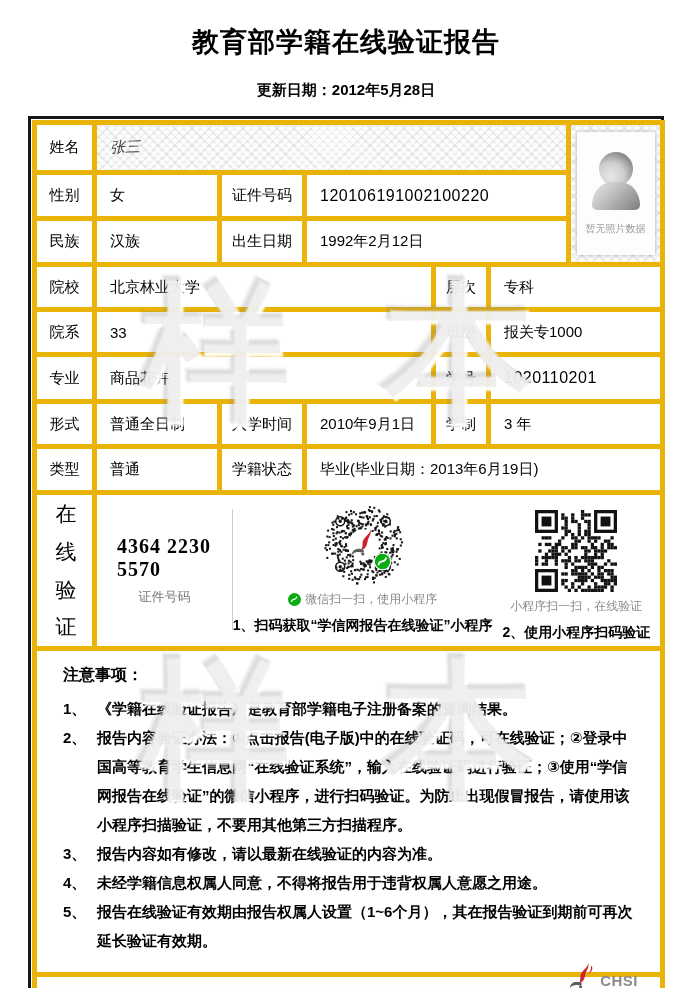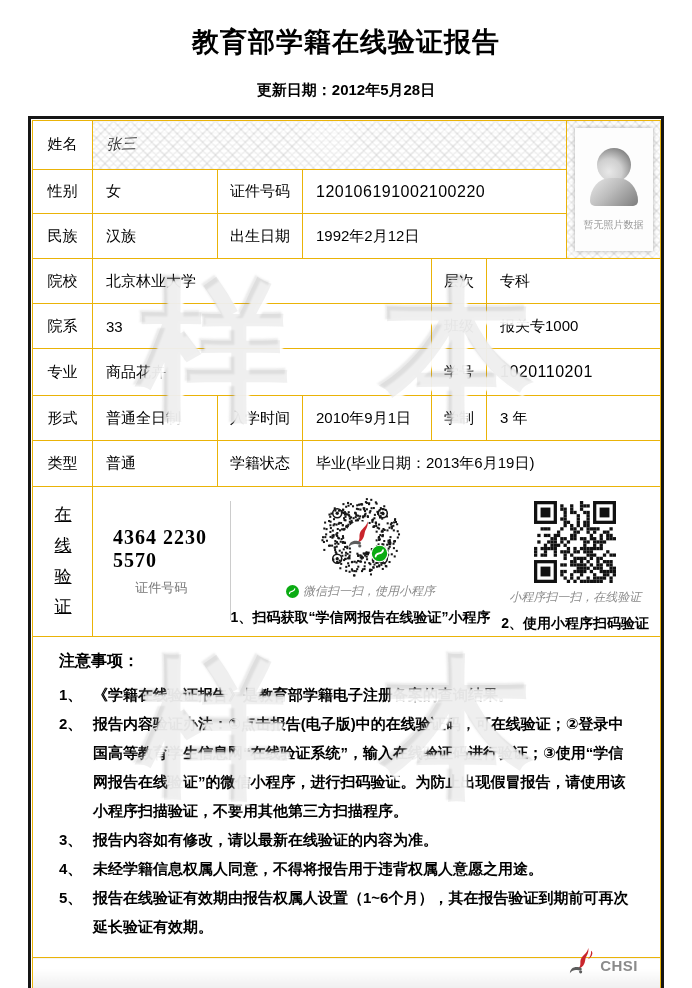--- a/index.html
+++ b/index.html
@@ -7,21 +7,21 @@
     font-family:"Liberation Sans","DejaVu Sans",sans-serif; color:#000; }
   .page { position:relative; width:692px; height:988px; }
 
   .hdr { text-align:center; padding-top:24px; }
   .title { font-size:27px; font-weight:bold; letter-spacing:1px; }
   .update { margin-top:21px; font-size:15px; font-weight:bold; }
 
   .frame { margin:16px auto 0; width:636px; border:3px solid #161616;
     padding:1px; background:#fff; box-shadow:0 8px 0 -2px #a6a6a6; }
   table { width:100%; border-collapse:collapse; table-layout:fixed; }
-  td { border:1px solid #eab308; font-size:15px; vertical-align:middle; }
+  td { border:5px solid #eab308; font-size:15px; vertical-align:middle; }
   td.lbl { text-align:center; padding:0 2px; }
   td.val { padding-left:13px; }
   .num-val { font-size:16px; letter-spacing:0.5px; }
 
   .guilloche {
     background-image:
       repeating-linear-gradient(45deg, rgba(110,110,110,0.16) 0 1px, transparent 1px 6px),
       repeating-linear-gradient(-45deg, rgba(110,110,110,0.16) 0 1px, transparent 1px 6px),
       repeating-linear-gradient(0deg, rgba(140,140,140,0.08) 0 1px, transparent 1px 4px);
   }
@@ -34,32 +34,32 @@
     align-items:center; justify-content:center; }
   .avatar { display:flex; flex-direction:column; align-items:center; margin-bottom:12px; }
   .avatar-head { width:34px; height:34px; border-radius:50%;
     background:radial-gradient(circle at 35% 70%, #e8e8e8 0%, #cfcfcf 40%, #8a8a8a 75%, #4a4a4a 100%); }
   .avatar-body { width:48px; height:28px; margin-top:-4px;
     border-radius:24px 24px 6px 6px / 28px 28px 6px 6px;
     background:linear-gradient(135deg,#e9e9e9 0%, #bdbdbd 45%, #7d7d7d 100%); }
   .no-photo { font-size:10px; color:#9a9a9a; }
 
   .v-label-cell { text-align:center; }
-  .vtext { display:inline-block; width:18px; font-size:17px; line-height:1.8;
-    word-break:break-all; text-align:right;text-decoration:underline; }
+  .vtext { display:inline-block; width:18px; font-size:21px; line-height:1.8;
+    word-break:break-all; text-align:right; }
   .v-content { padding:0; height:150px; }
   .v-flex { display:flex; height:100%; align-items:stretch; }
   .v-left { width:158px; display:flex; flex-direction:column; align-items:center; justify-content:center; }
   .v-code { font-family:"Liberation Serif","DejaVu Serif",serif; font-weight:bold;
     font-size:20px; letter-spacing:1px;margin-left:20px; }
   .v-code-cap { margin-top:7px; font-size:13px; color:#777; }
   .v-divider { width:1px; background:#ccc; margin:14px 0 16px; }
   .v-mid { flex:1; display:flex; flex-direction:column; align-items:center; padding-top:8px; }
   .v-right { width:196px; display:flex; flex-direction:column; align-items:center; padding-top:10px;justify-content:center; }
-  .qr-cap { margin-top:6px; font-size:12px; color:#8a8a8a; display:flex; align-items:center; gap:4px;font-style:italic; }
+  .qr-cap { margin-top:6px; font-size:12px; color:#8a8a8a; display:flex; align-items:center; gap:4px; }
   .step { margin-top:9px; font-size:14px; font-weight:bold; white-space:nowrap; }
 
   .notes-cell { padding:14px 24px 16px 26px;margin-top:23px; }
   .notes-title { font-size:16px; font-weight:bold; margin-bottom:9px; }
   .note { display:flex; font-size:15px; font-weight:bold; line-height:1.93; }
   .note-num { flex:0 0 34px; }
   .note-txt { flex:1; }
 
   .footer-cell { height:36px; padding:0 22px;
     background:linear-gradient(#ffffff 30%, #ebebeb); position:relative; }

